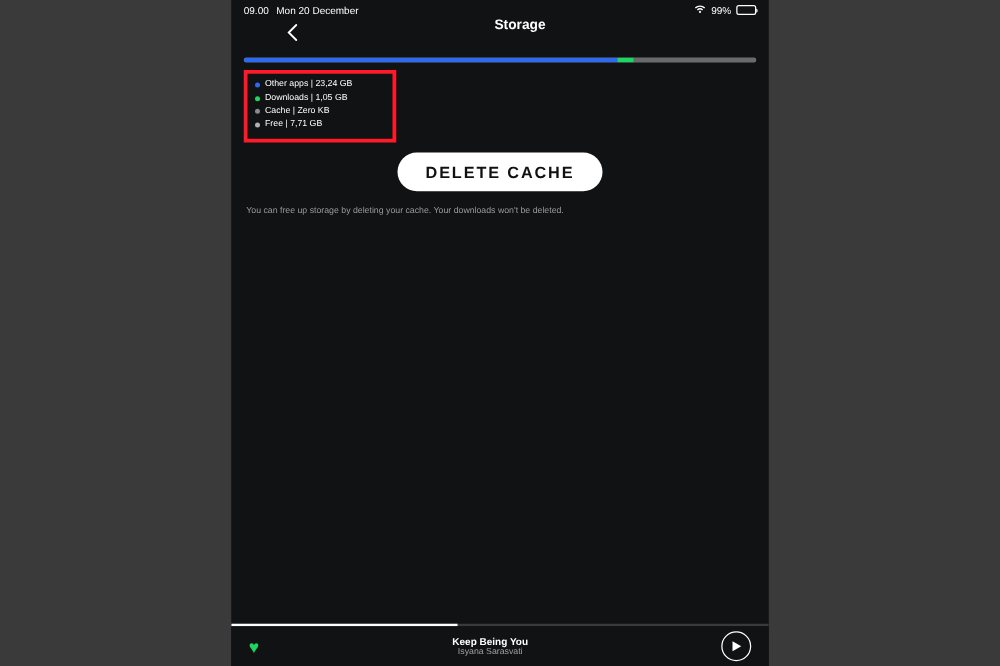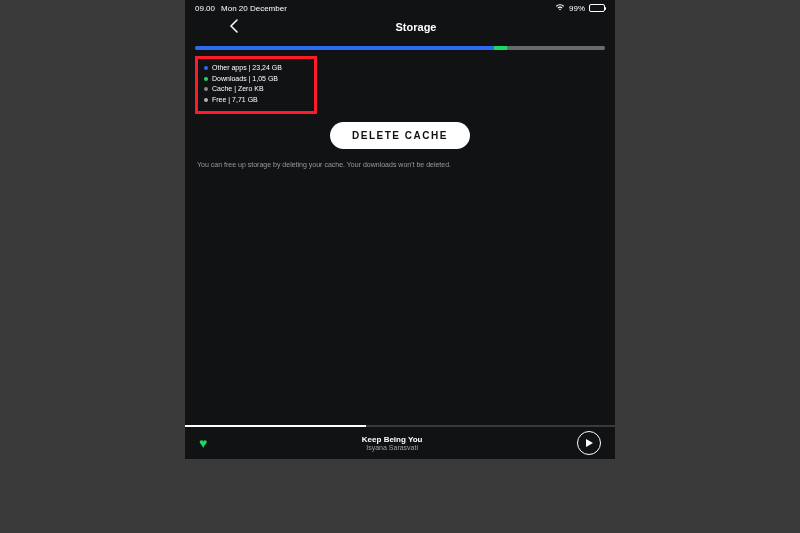--- a/index.html
+++ b/index.html
@@ -7,21 +7,21 @@
       width: 800px;
       height: 533px;
       background: #3a3a3a;
       font-family: -apple-system, Helvetica, Arial, sans-serif;
       display: flex;
       justify-content: center;
       align-items: flex-start;
     }
     .device {
       width: 430px;
-      height: 459px;
+      height: 533px;
       background: #111214;
       position: relative;
       overflow: hidden;
     }
     .status-bar {
       display: flex;
       justify-content: space-between;
       align-items: center;
       padding: 2px 10px 0 10px;
       height: 14px;
@@ -36,21 +36,21 @@
       width: 16px; height: 8px;
       border: 1px solid #fff; border-radius: 2px;
       position: relative;
     }
     .battery::after {
       content: ''; position: absolute; right: -2px; top: 2px;
       width: 1px; height: 3px; background: #fff; border-radius: 0 1px 1px 0;
     }
     .battery-fill { background: #fff; height: 100%; width: 94%; border-radius: 1px; }
     .header {
-      display: flex; align-items: center; justify-content: center;
+      display: flex; align-items: flex-start; justify-content: center;
       position: relative; height: 26px; color: #fff; margin-left: 32px;
     }
     .back-btn {
       position: absolute; left: 10px; top: 4px;
       width: 16px; height: 16px; cursor: pointer;
     }
     .title { font-size: 11px; font-weight: 700; color: #fff; }
     .content { padding: 6px 10px 0 10px; }
     .storage-bar {
       width: 100%; height: 4px; border-radius: 2px;
@@ -73,21 +73,21 @@
     }
     .dot { width: 4px; height: 4px; border-radius: 50%; flex-shrink: 0; }
     .dot-blue { background: #2d6af0; }
     .dot-green { background: #1ed760; }
     .dot-grey { background: #8a8a8a; }
     .dot-lgrey { background: #b0b0b0; }
     .delete-btn {
       display: block; margin: 8px auto 0 auto;
       background: #fff; color: #111; border: none;
       border-radius: 20px; padding: 8px 22px;
-      font-size: 10px; font-weight: 700; letter-spacing: 1.5px;
+      font-size: 13px; font-weight: 700; letter-spacing: 1.5px;
       cursor: pointer;
     }
     .hint {
       font-size: 7px; color: #9a9a9a; margin-top: 12px;
       padding: 0 2px;
     }
     .track-progress {
       position: absolute; bottom: 32px; left: 0; width: 100%;
       height: 2px; background: #3a3a3a;
     }

